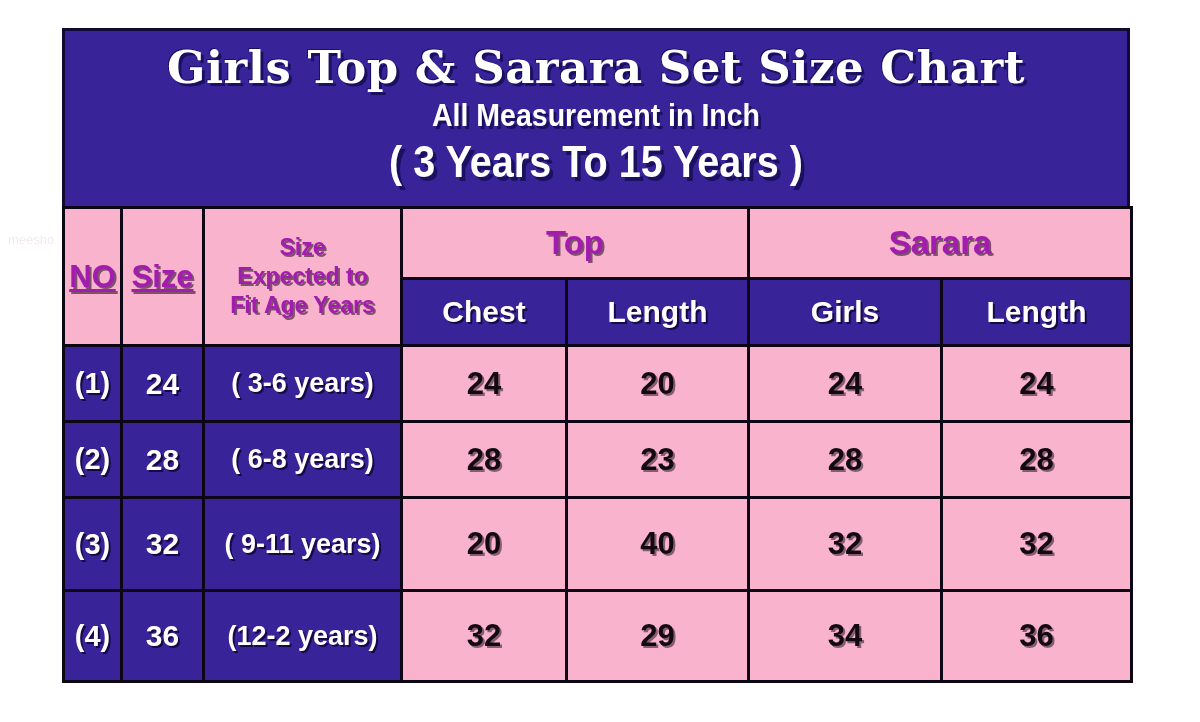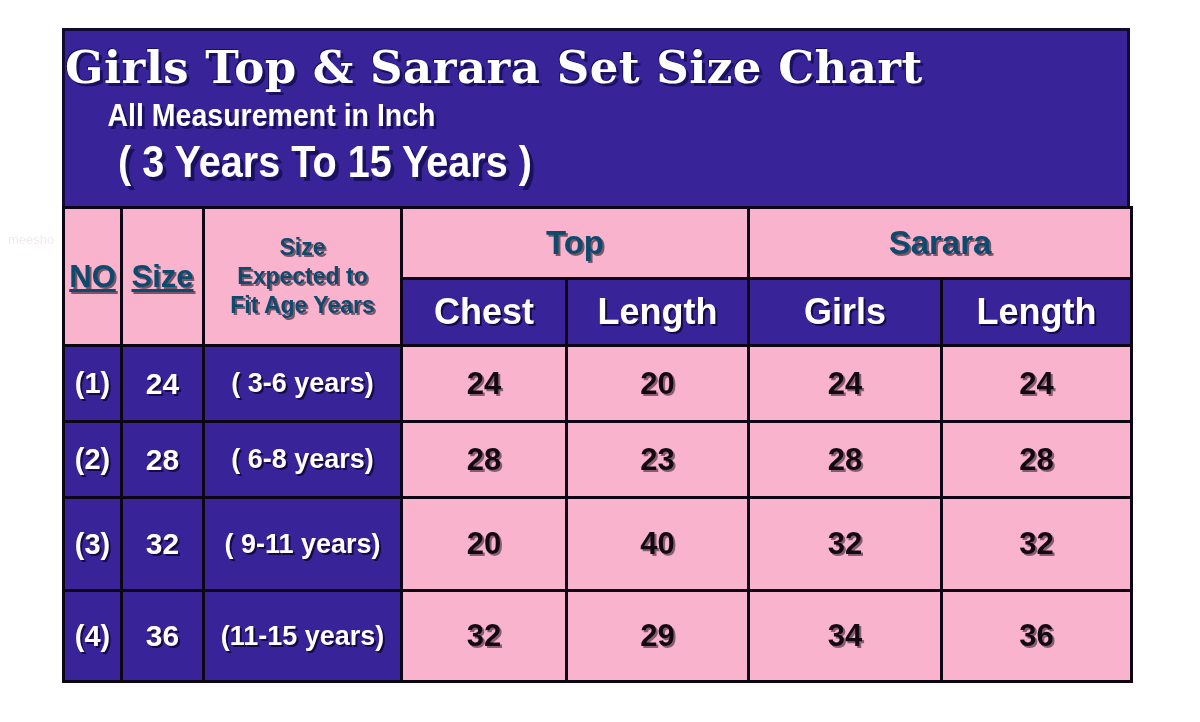--- a/index.html
+++ b/index.html
@@ -24,21 +24,21 @@
   }
 
   
   .title-banner {
     background: #382399;
     border: 3px solid #120a33;
     border-bottom: none;
     box-sizing: border-box;
     height: 178px;
     padding: 8px 0 16px 0;
-    text-align: left;
+    text-align: center;
     overflow: hidden;
   }
   .title-main {
     color: #ffffff;
     font-family: "DejaVu Serif", "Liberation Serif", serif;
     font-weight: bold;
     font-size: 45px;
     line-height: 58px;
     letter-spacing: 0.5px;
     text-shadow: 3px 3px 0 #1a1060, -1px -1px 0 #1a1060;
@@ -86,21 +86,21 @@
   .c-size  { width: 82px; }
   .c-age   { width: 198px; }
   .c-chest { width: 165px; }
   .c-tlen  { width: 182px; }
   .c-waist { width: 193px; }
   .c-slen  { width: 190px; }
 
   
   .hd-pink {
     background: #f9b3cc;
-    color: #0c4a6e;
+    color: #a21caf;
     text-shadow: 2px 2px 0 rgba(20,5,20,0.55);
   }
   .hd-blue {
     background: #382399;
     color: #ffffff;
     text-shadow: 2px 2px 0 #150a45;
   }
   .hd-no, .hd-size {
     font-size: 31px;
     height: 135px;
@@ -110,21 +110,21 @@
     font-size: 23px;
     line-height: 29px;
     height: 135px;
     padding: 2px 4px;
   }
   .hd-group {
     font-size: 33px;
     height: 68px;
   }
   .hd-sub {
-    font-size: 36px;
+    font-size: 30px;
     height: 64px;
     margin-top: 12px;
   }
 
   
   tbody td {
     height: 73px;
   }
   .cell-blue {
     background: #382399;
@@ -217,21 +217,21 @@
         <td class="cell-blue cell-size">32</td>
         <td class="cell-blue cell-age">( 9-11 years)</td>
         <td class="cell-pink">20</td>
         <td class="cell-pink">40</td>
         <td class="cell-pink">32</td>
         <td class="cell-pink">32</td>
       </tr>
       <tr class="r4">
         <td class="cell-blue cell-no">(4)</td>
         <td class="cell-blue cell-size">36</td>
-        <td class="cell-blue cell-age">(11-15 years)</td>
+        <td class="cell-blue cell-age">(12-2 years)</td>
         <td class="cell-pink">32</td>
         <td class="cell-pink">29</td>
         <td class="cell-pink">34</td>
         <td class="cell-pink">36</td>
       </tr>
     </tbody>
   </table>
 </div>
 
 <div class="watermark">meesho</div>

